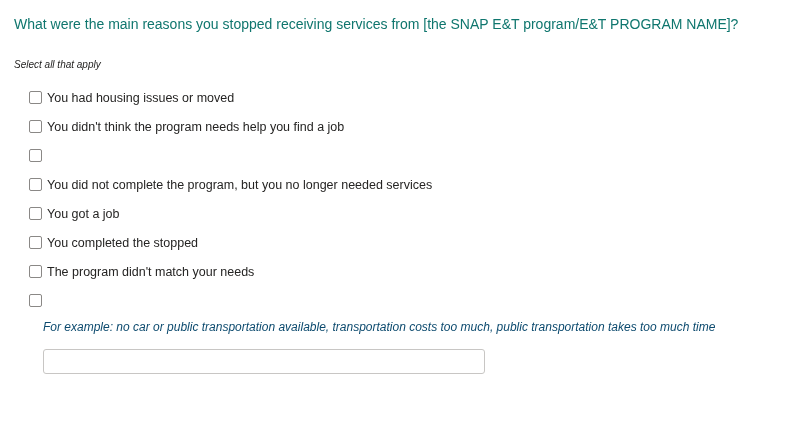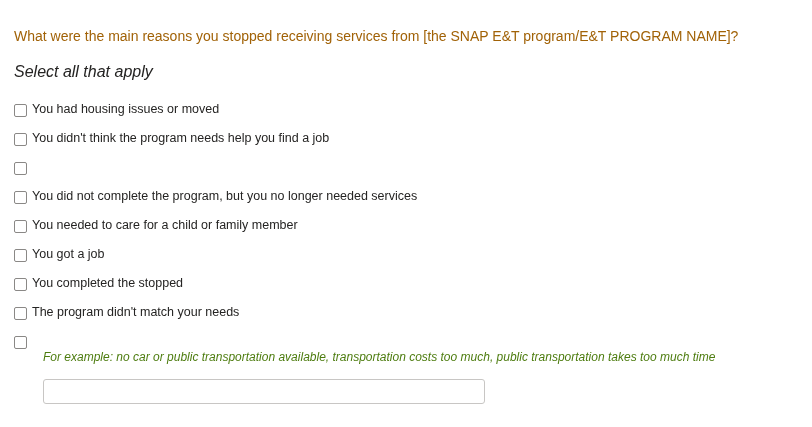--- a/index.html
+++ b/index.html
@@ -11,36 +11,35 @@
     overflow: hidden;
   }
   .page {
     padding: 16px 14px 0 14px;
     color: #252423;
   }
   .q-title {
     font-size: 14px;
     line-height: 1.25;
     font-weight: 400;
-    color: #a16207;
-    margin-top: 12px;
+    color: #0f766e;
   }
   .q-instruction {
-    margin-top: 17px;
-    font-size: 16px;
+    margin-top: 25px;
+    font-size: 10px;
     font-style: italic;
     color: #252423;
   }
   .options {
     margin-top: 21px;
   }
   .opt-row {
     display: flex;
-    align-items: flex-end;
-    margin-left: 0;
+    align-items: flex-start;
+    margin-left: 15px;
     margin-bottom: 14px;
     height: 15px;
     cursor: pointer;
   }
   .checkbox {
     width: 13px;
     height: 13px;
     border: 1px solid #8a8886;
     border-radius: 2px;
     background: #ffffff;
@@ -51,25 +50,25 @@
     font-size: 12.5px;
     line-height: 15px;
     color: #252423;
     white-space: nowrap;
   }
   .opt-row.has-note {
     margin-bottom: 0;
   }
   .opt-note {
     margin-left: 29px;
-    margin-top: 1px;
+    margin-top: 11px;
     margin-bottom: 15px;
     font-size: 12px;
     font-style: italic;
-    color: #4d7c0f;
+    color: #0c4a6e;
     white-space: nowrap;
   }
   .specify-input {
     display: block;
     margin-left: 29px;
     margin-top: 7px;
     width: 442px;
     height: 25px;
     border: 1px solid #c8c6c4;
     border-radius: 3px;
@@ -104,24 +103,20 @@
 
     <div class="opt-row">
       <span class="checkbox"></span>
     </div>
 
     <div class="opt-row">
       <span class="checkbox"></span>
       <span class="opt-label">You did not complete the program, but you no longer needed services</span>
     </div>
 
-    <div class="opt-row">
-      <span class="checkbox"></span>
-      <span class="opt-label">You needed to care for a child or family member</span>
-    </div>
 
     <div class="opt-row">
       <span class="checkbox"></span>
       <span class="opt-label">You got a job</span>
     </div>
 
     <div class="opt-row">
       <span class="checkbox"></span>
       <span class="opt-label">You completed the stopped</span>
     </div>

